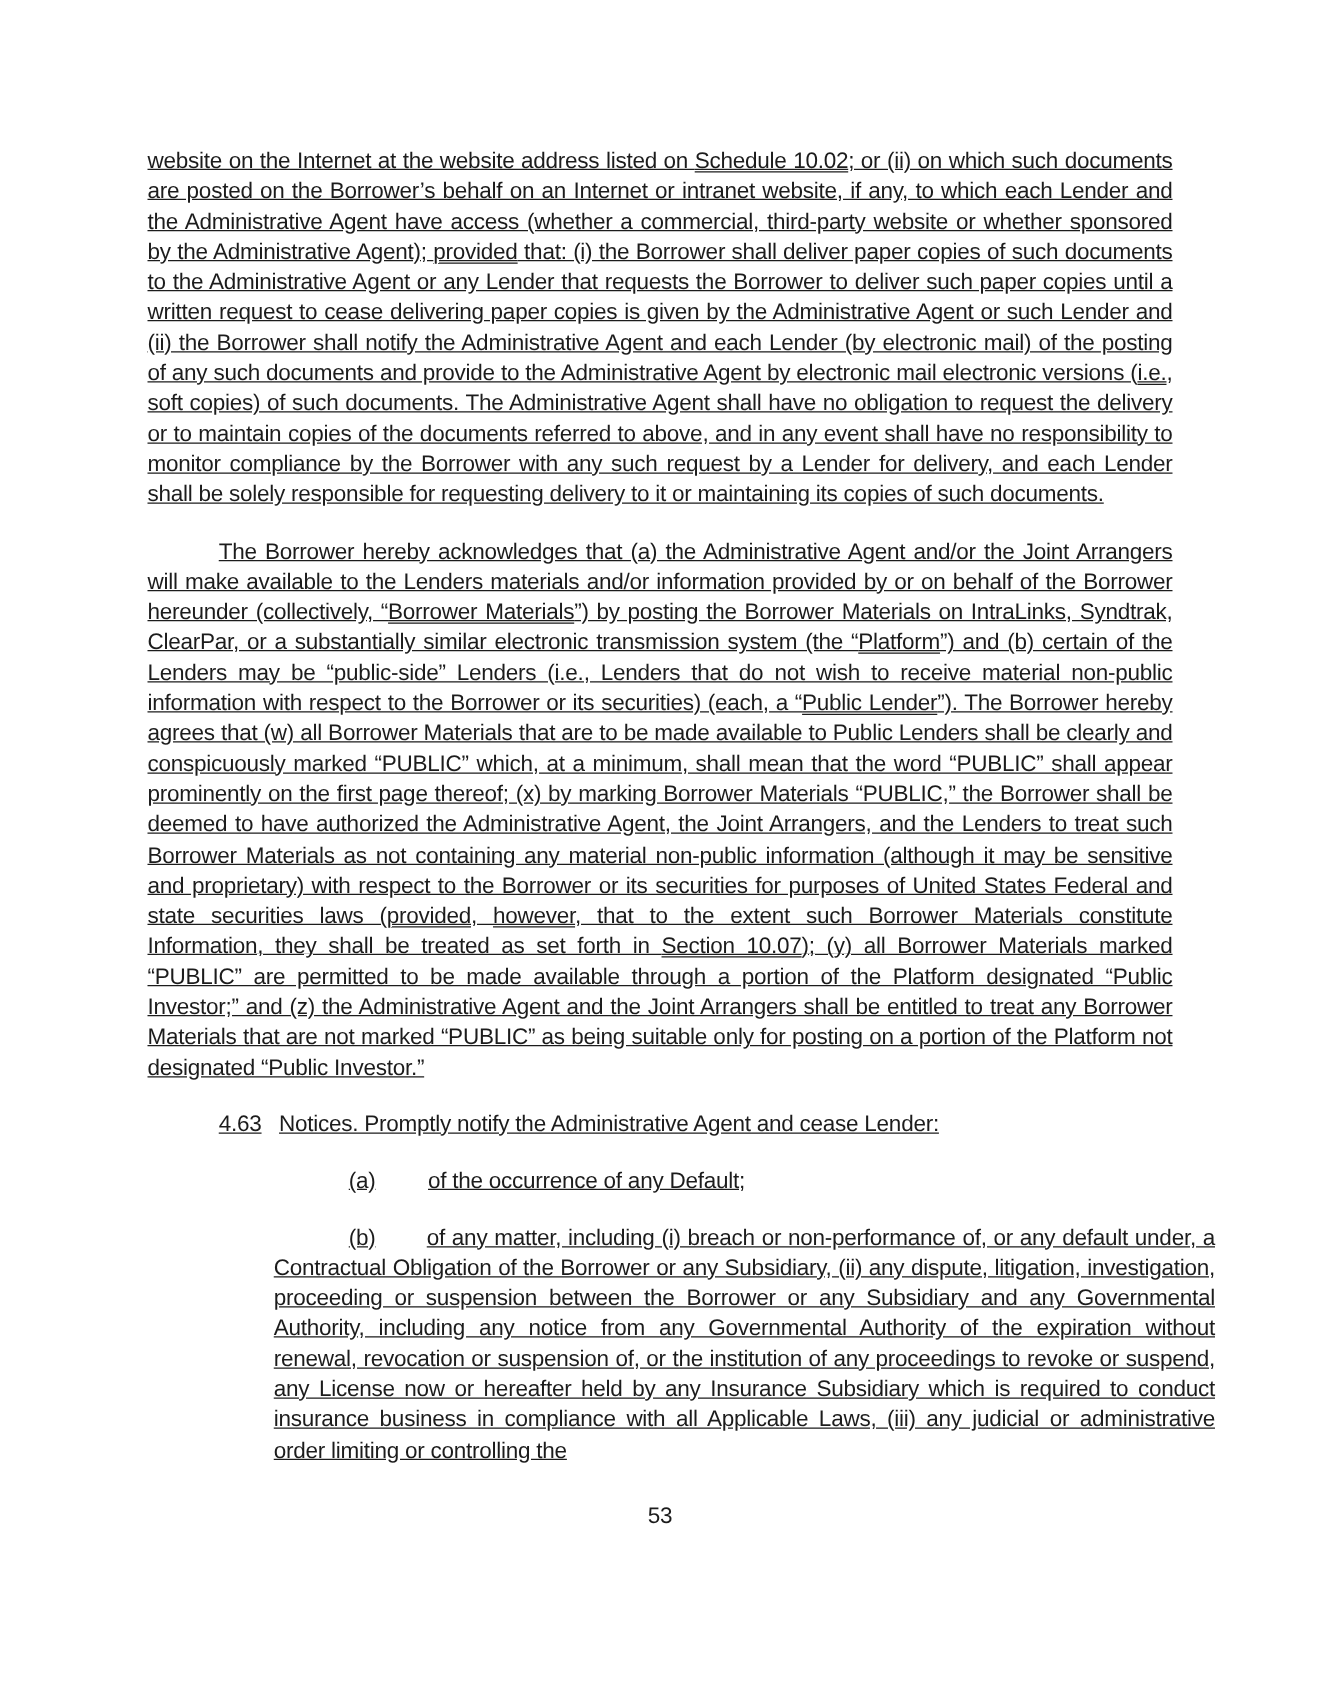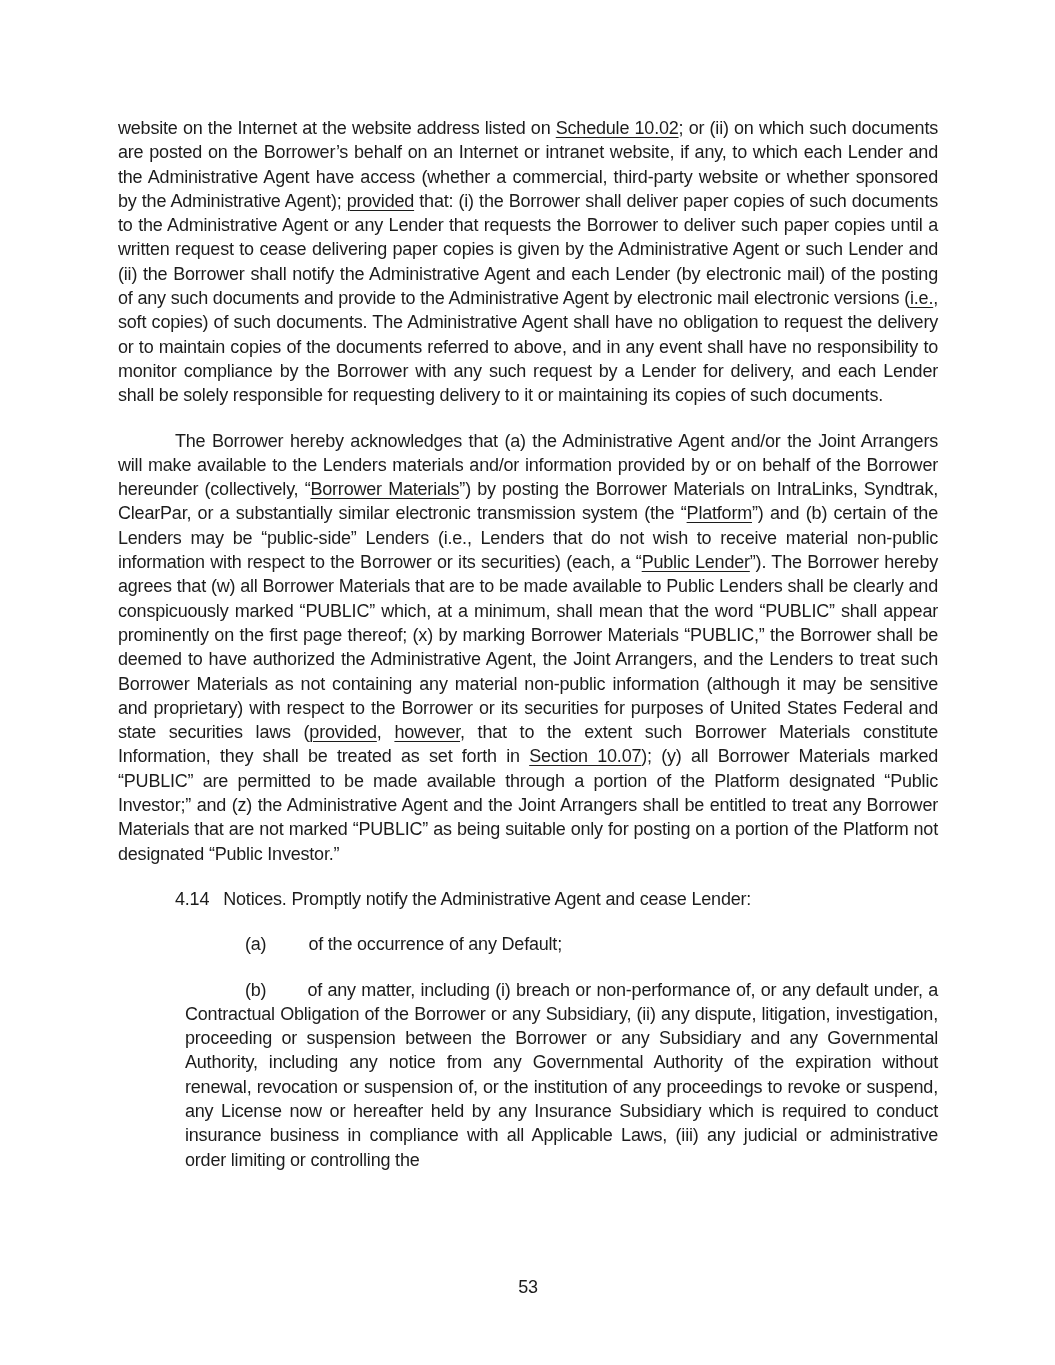--- a/index.html
+++ b/index.html
@@ -21,63 +21,64 @@
     height: 1365px;
     background: #ffffff;
     color: #1c1c1c;
     overflow: hidden;
   }
   .content {
     position: absolute;
     left: 118px;
     top: 116px;
     width: 820px;
+    text-decoration: underline;
   }
   .para {
     margin: 0 0 21px 0;
     font-size: 18px;
     line-height: 24.3px;
     letter-spacing: -0.2px;
     text-align: justify;
     color: #1c1c1c;
   }
   .first-indent {
     text-indent: 57px;
   }
   .hang {
-    margin-left: 67px;
+    margin-left: 101px;
     width: 753px;
     text-indent: 60px;
   }
   .u {
     text-decoration: underline;
     text-underline-offset: 2.5px;
     text-decoration-thickness: 1.4px;
   }
   .tab {
     display: inline-block;
     height: 1px;
     vertical-align: baseline;
   }
   .pageno {
     position: absolute;
     left: 118px;
-    top: 1277px;
+    top: 1202px;
     width: 820px;
     text-align: center;
     font-size: 18px;
     letter-spacing: -0.2px;
     color: #1c1c1c;
   }
 </style>
 </head>
 <body>
 
 <div class="page">
   <div class="content">
     <p class="para"><span>website on the Internet at the website address listed on </span><span class="u">Schedule 10.02</span><span>; or (ii) on which such documents are posted on the Borrower’s behalf on an Internet or intranet website, if any, to which each Lender and the Administrative Agent have access (whether a commercial, third-party website or whether sponsored by the Administrative Agent); </span><span class="u">provided</span><span> that:  (i) the Borrower shall deliver paper copies of such documents to the Administrative Agent or any Lender that requests the Borrower to deliver such paper copies until a written request to cease delivering paper copies is given by the Administrative Agent or such Lender and (ii) the Borrower shall notify the Administrative Agent and each Lender (by electronic mail) of the posting of any such documents and provide to the Administrative Agent by electronic mail electronic versions (</span><span class="u">i.e.</span><span>, soft copies) of such documents.  The Administrative Agent shall have no obligation to request the delivery or to maintain copies of the documents referred to above, and in any event shall have no responsibility to monitor compliance by the Borrower with any such request by a Lender for delivery, and each Lender shall be solely responsible for requesting delivery to it or maintaining its copies of such documents.</span></p>
     <p class="para first-indent"><span>The Borrower hereby acknowledges that (a) the Administrative Agent and/or the Joint Arrangers will make available to the Lenders materials and/or information provided by or on behalf of the Borrower hereunder (collectively, “</span><span class="u">Borrower Materials</span><span>”) by posting the Borrower Materials on IntraLinks, Syndtrak, ClearPar, or a substantially similar electronic transmission system (the “</span><span class="u">Platform</span><span>”) and (b) certain of the Lenders may be “public-side” Lenders (i.e., Lenders that do not wish to receive material non-public information with respect to the Borrower or its securities) (each, a “</span><span class="u">Public Lender</span><span>”).  The Borrower hereby agrees that (w) all Borrower Materials that are to be made available to Public Lenders shall be clearly and conspicuously marked “PUBLIC” which, at a minimum, shall mean that the word “PUBLIC” shall appear prominently on the first page thereof; (x) by marking Borrower Materials “PUBLIC,” the Borrower shall be deemed to have authorized the Administrative Agent, the Joint Arrangers, and the Lenders to treat such Borrower Materials as not containing any material non-public information (although it may be sensitive and proprietary) with respect to the Borrower or its securities for purposes of United States Federal and state securities laws (</span><span class="u">provided</span><span>, </span><span class="u">however</span><span>, that to the extent such Borrower Materials constitute Information, they shall be treated as set forth in </span><span class="u">Section 10.07</span><span>); (y) all Borrower Materials marked “PUBLIC” are permitted to be made available through a portion of the Platform designated “Public Investor;” and (z) the Administrative Agent and the Joint Arrangers shall be entitled to treat any Borrower Materials that are not marked “PUBLIC” as being suitable only for posting on a portion of the Platform not designated “Public Investor.”</span></p>
-    <p class="para first-indent"><span>4.14</span><span class="tab" style="width: 14px;"></span><span>Notices.  Promptly notify the Administrative Agent and cease Lender:</span></p>
+    <p class="para first-indent"><span>4.63</span><span class="tab" style="width: 14px;"></span><span>Notices.  Promptly notify the Administrative Agent and cease Lender:</span></p>
     <p class="para hang"><span>(a)</span><span class="tab" style="width: 42px;"></span><span>of the occurrence of any Default;</span></p>
     <p class="para hang"><span>(b)</span><span class="tab" style="width: 41px;"></span><span>of any matter, including (i) breach or non-performance of, or any default under, a Contractual Obligation of the Borrower or any Subsidiary, (ii) any dispute, litigation, investigation, proceeding or suspension between the Borrower or any Subsidiary and any Governmental Authority, including any notice from any Governmental Authority of the expiration without renewal, revocation or suspension of, or the institution of any proceedings to revoke or suspend, any License now or hereafter held by any Insurance Subsidiary which is required to conduct insurance business in compliance with all Applicable Laws, (iii) any judicial or administrative order limiting or controlling the</span></p>
   </div>
   <div class="pageno">53</div>
 </div>
 
 </body></html>

